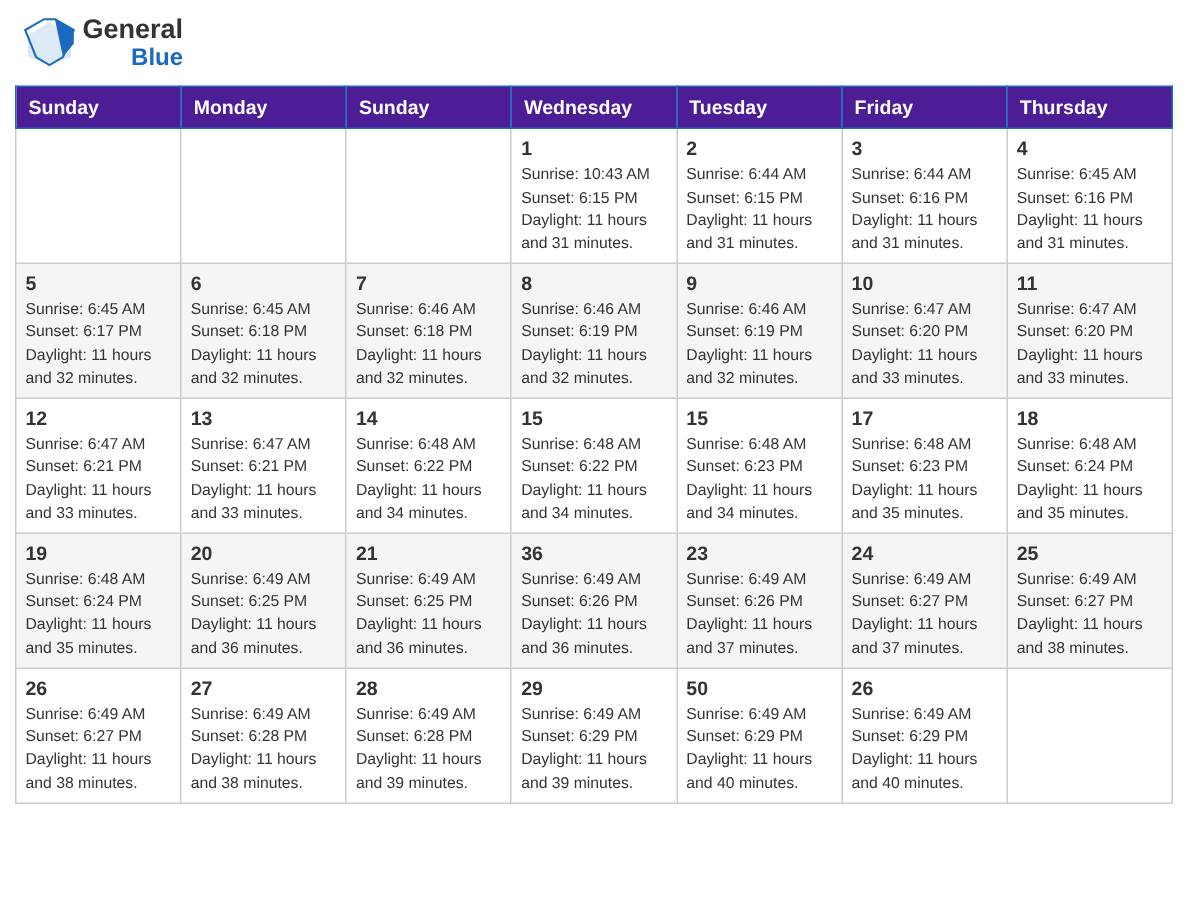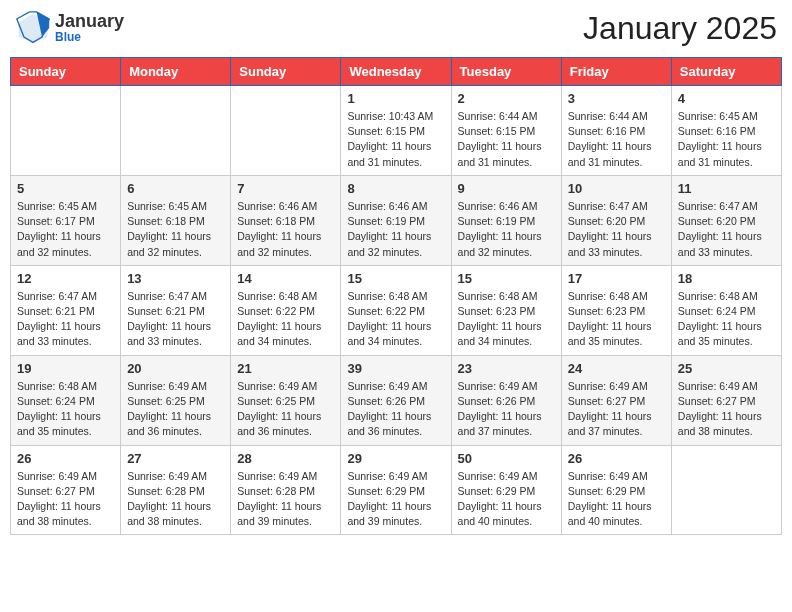--- a/index.html
+++ b/index.html
@@ -26,23 +26,24 @@
       display: flex;
       flex-direction: column;
       line-height: 1.1;
     }
     .logo-general {
       font-size: 18px;
       font-weight: bold;
       color: #333;
     }
     .logo-blue {
-      font-size: 12px;
+      font-size: 16px;
       font-weight: bold;
       color: #1a6bbf;
+      text-align: right;
     }
     .logo-icon {
       width: 36px;
       height: 36px;
     }
     .title-block {
       text-align: right;
     }
     .main-title {
       font-size: 32px;
@@ -52,21 +53,21 @@
     .subtitle {
       font-size: 14px;
       color: #555;
     }
     .calendar {
       width: 100%;
       border-collapse: collapse;
       border: 1px solid #ccc;
     }
     .calendar th {
-      background-color: #ef4444;
+      background-color: #4c1d95;
       color: #fff;
       text-align: left;
       padding: 6px 8px;
       font-size: 13px;
       border: 1px solid #1a6bbf;
     }
     .calendar td {
       vertical-align: top;
       padding: 5px 6px;
       border: 1px solid #ccc;
@@ -98,39 +99,38 @@
 <body>
 
 <div class="header">
   <div class="logo">
     <svg class="logo-icon" viewBox="0 0 40 40" xmlns="http://www.w3.org/2000/svg">
       <polygon points="20,4 36,14 36,30 20,36 4,30 4,14" fill="#1a6bbf" opacity="0.15"></polygon>
       <polygon points="24,2 38,10 38,20 30,30" fill="#1a6bbf"></polygon>
       <polygon points="24,2 38,10 30,30 20,36 10,30 2,10 16,2" fill="none" stroke="#1a6bbf" stroke-width="1.5"></polygon>
     </svg>
     <div class="logo-text">
-      <span class="logo-general">January</span>
+      <span class="logo-general">General</span>
       <span class="logo-blue">Blue</span>
     </div>
   </div>
   <div class="title-block">
-    <div class="main-title">January 2025</div>
   </div>
 </div>
 
 <table class="calendar">
   <thead>
     <tr>
     <th>Sunday</th>
         <th>Monday</th>
         <th>Sunday</th>
         <th>Wednesday</th>
         <th>Tuesday</th>
         <th>Friday</th>
-        <th>Saturday</th>
+        <th>Thursday</th>
       </tr>
   </thead>
   <tbody id="calendar-body">
   <tr>
         <td class="empty-cell"></td>
         <td class="empty-cell"></td>
         <td class="empty-cell"></td>
         <td>
           <span class="day-number">1</span>
           <div class="day-info" style="white-space: pre-line;">Sunrise: 10:43 AM
@@ -257,21 +257,21 @@
 Sunset: 6:25 PM
 Daylight: 11 hours and 36 minutes.</div>
         </td>
         <td>
           <span class="day-number">21</span>
           <div class="day-info" style="white-space: pre-line;">Sunrise: 6:49 AM
 Sunset: 6:25 PM
 Daylight: 11 hours and 36 minutes.</div>
         </td>
         <td>
-          <span class="day-number">39</span>
+          <span class="day-number">36</span>
           <div class="day-info" style="white-space: pre-line;">Sunrise: 6:49 AM
 Sunset: 6:26 PM
 Daylight: 11 hours and 36 minutes.</div>
         </td>
         <td>
           <span class="day-number">23</span>
           <div class="day-info" style="white-space: pre-line;">Sunrise: 6:49 AM
 Sunset: 6:26 PM
 Daylight: 11 hours and 37 minutes.</div>
         </td>

